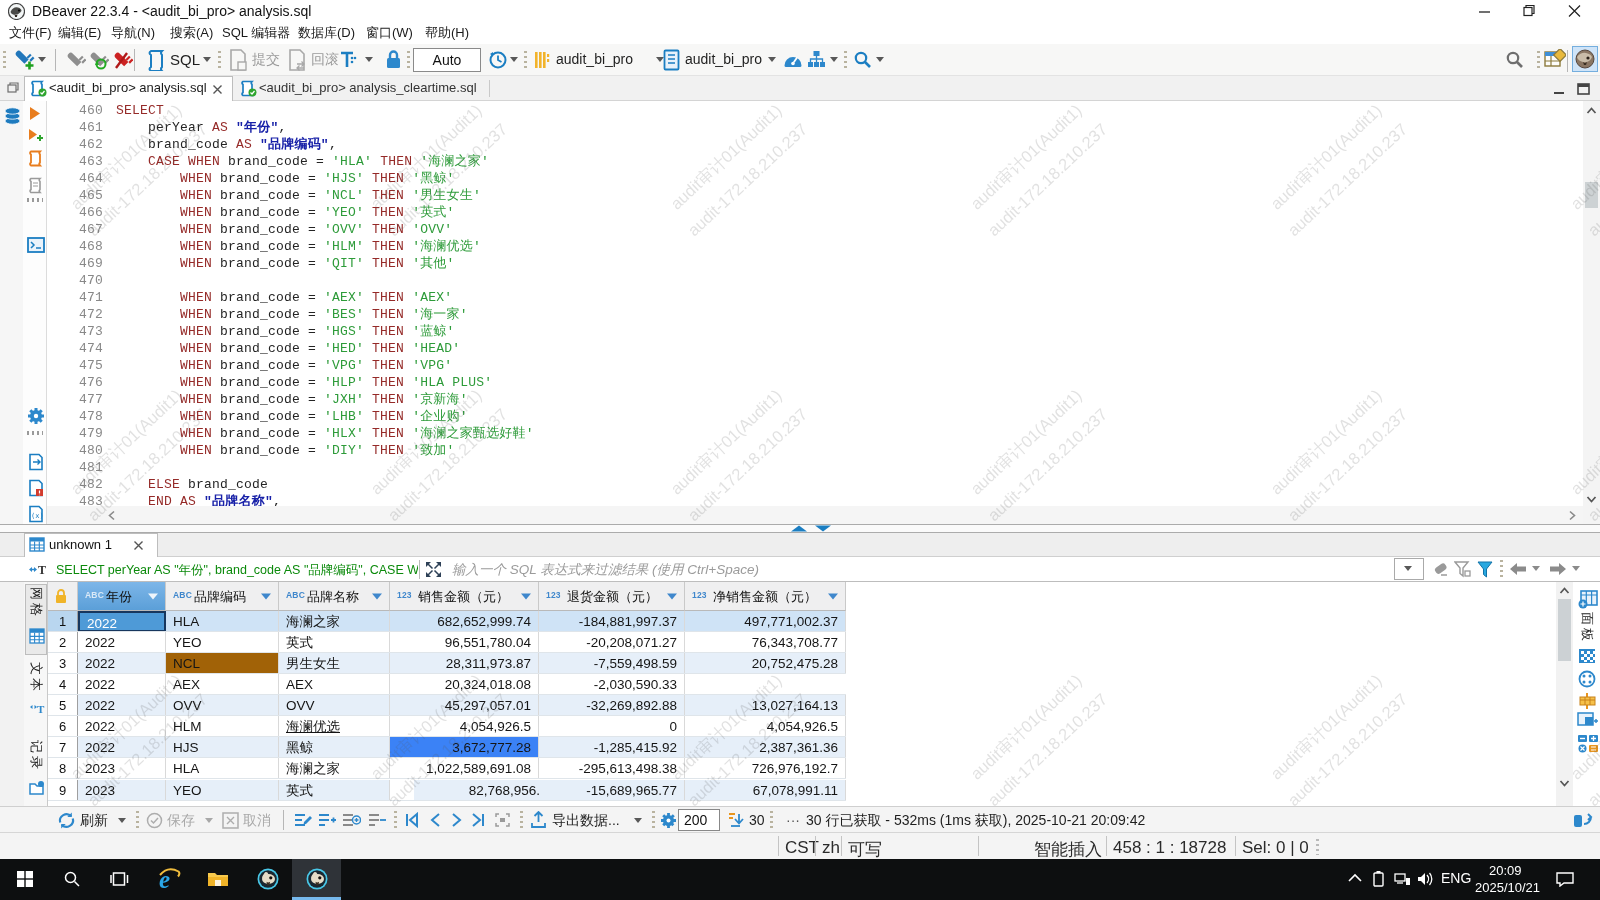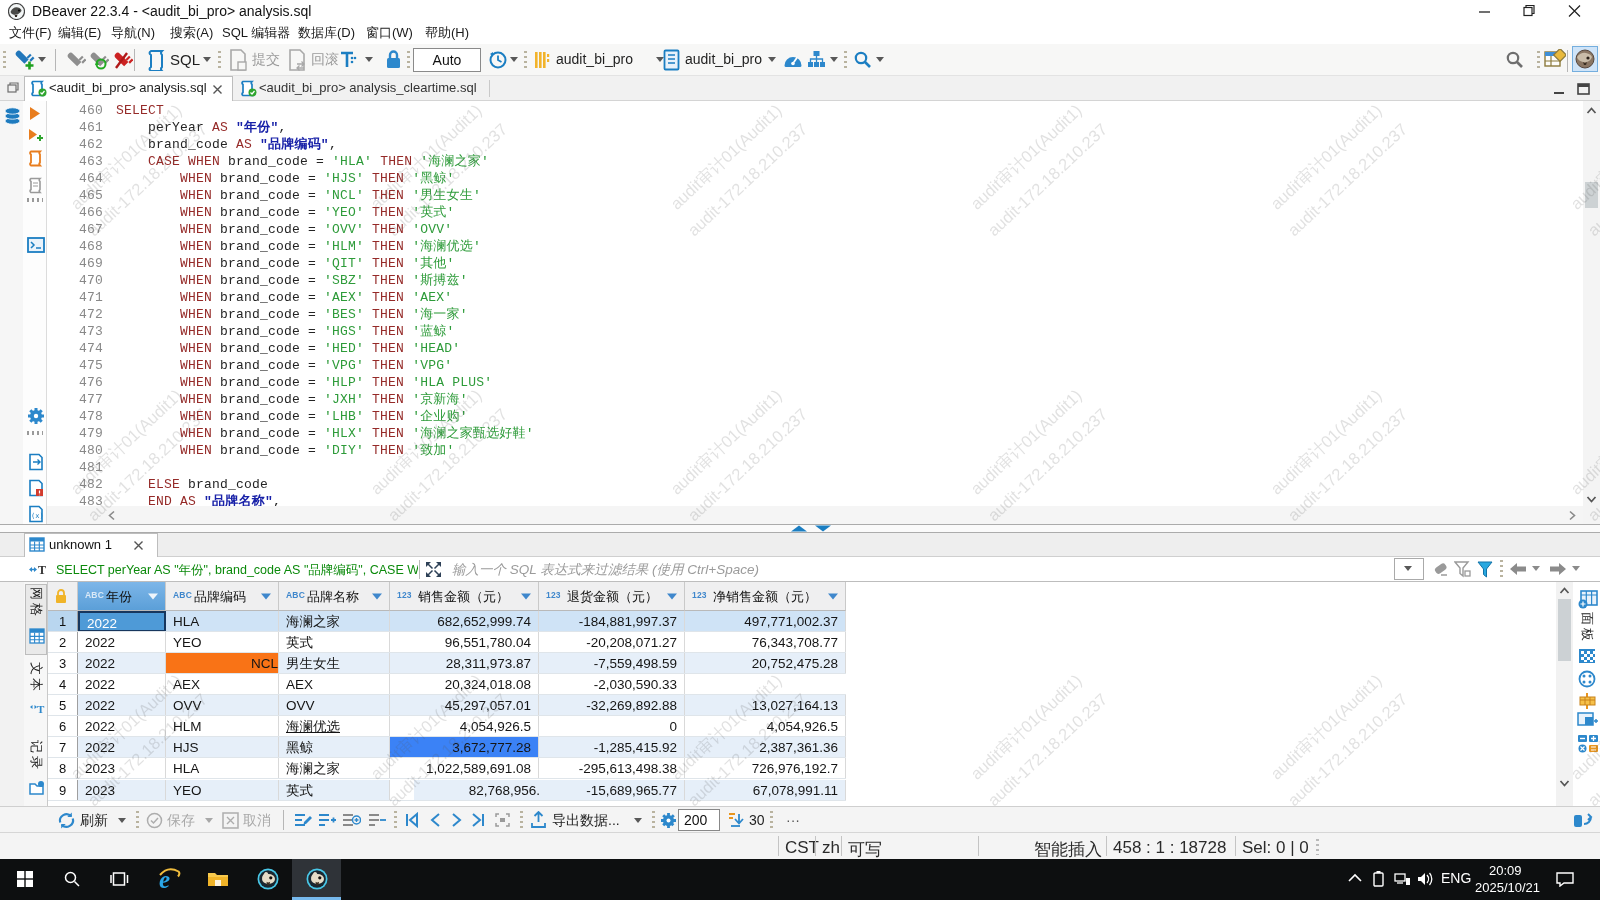--- a/index.html
+++ b/index.html
@@ -302,21 +302,21 @@
 <div class="codeline" style="top:1px"><span class="ln">460</span><span class="ct"><span class="k">SELECT</span></span></div>
 <div class="codeline" style="top:18px"><span class="ln">461</span><span class="ct">    perYear <span class="k">AS</span> <span class="b">"年份"</span>,</span></div>
 <div class="codeline" style="top:35px"><span class="ln">462</span><span class="ct">    brand_code <span class="k">AS</span> <span class="b">"品牌编码"</span>,</span></div>
 <div class="codeline" style="top:52px"><span class="ln">463</span><span class="ct">    <span class="k">CASE</span> <span class="k">WHEN</span> brand_code = <span class="g">'HLA'</span> <span class="k">THEN</span> <span class="g">'海澜之家'</span></span></div>
 <div class="codeline" style="top:69px"><span class="ln">464</span><span class="ct">        <span class="k">WHEN</span> brand_code = <span class="g">'HJS'</span> <span class="k">THEN</span> <span class="g">'黑鲸'</span></span></div>
 <div class="codeline" style="top:86px"><span class="ln">465</span><span class="ct">        <span class="k">WHEN</span> brand_code = <span class="g">'NCL'</span> <span class="k">THEN</span> <span class="g">'男生女生'</span></span></div>
 <div class="codeline" style="top:103px"><span class="ln">466</span><span class="ct">        <span class="k">WHEN</span> brand_code = <span class="g">'YEO'</span> <span class="k">THEN</span> <span class="g">'英式'</span></span></div>
 <div class="codeline" style="top:120px"><span class="ln">467</span><span class="ct">        <span class="k">WHEN</span> brand_code = <span class="g">'OVV'</span> <span class="k">THEN</span> <span class="g">'OVV'</span></span></div>
 <div class="codeline" style="top:137px"><span class="ln">468</span><span class="ct">        <span class="k">WHEN</span> brand_code = <span class="g">'HLM'</span> <span class="k">THEN</span> <span class="g">'海澜优选'</span></span></div>
 <div class="codeline" style="top:154px"><span class="ln">469</span><span class="ct">        <span class="k">WHEN</span> brand_code = <span class="g">'QIT'</span> <span class="k">THEN</span> <span class="g">'其他'</span></span></div>
-<div class="codeline" style="top:171px"><span class="ln">470</span><span class="ct">        <span class="k">WHEN</span> brand_code = <span class="g">'SBZ'</span> <span class="k">THEN</span> <span class="g">'斯搏兹'</span></span></div>
+<div class="codeline" style="top:171px"><span class="ln">470</span></div>
 <div class="codeline" style="top:188px"><span class="ln">471</span><span class="ct">        <span class="k">WHEN</span> brand_code = <span class="g">'AEX'</span> <span class="k">THEN</span> <span class="g">'AEX'</span></span></div>
 <div class="codeline" style="top:205px"><span class="ln">472</span><span class="ct">        <span class="k">WHEN</span> brand_code = <span class="g">'BES'</span> <span class="k">THEN</span> <span class="g">'海一家'</span></span></div>
 <div class="codeline" style="top:222px"><span class="ln">473</span><span class="ct">        <span class="k">WHEN</span> brand_code = <span class="g">'HGS'</span> <span class="k">THEN</span> <span class="g">'蓝鲸'</span></span></div>
 <div class="codeline" style="top:239px"><span class="ln">474</span><span class="ct">        <span class="k">WHEN</span> brand_code = <span class="g">'HED'</span> <span class="k">THEN</span> <span class="g">'HEAD'</span></span></div>
 <div class="codeline" style="top:256px"><span class="ln">475</span><span class="ct">        <span class="k">WHEN</span> brand_code = <span class="g">'VPG'</span> <span class="k">THEN</span> <span class="g">'VPG'</span></span></div>
 <div class="codeline" style="top:273px"><span class="ln">476</span><span class="ct">        <span class="k">WHEN</span> brand_code = <span class="g">'HLP'</span> <span class="k">THEN</span> <span class="g">'HLA PLUS'</span></span></div>
 <div class="codeline" style="top:290px"><span class="ln">477</span><span class="ct">        <span class="k">WHEN</span> brand_code = <span class="g">'JXH'</span> <span class="k">THEN</span> <span class="g">'京新海'</span></span></div>
 <div class="codeline" style="top:307px"><span class="ln">478</span><span class="ct">        <span class="k">WHEN</span> brand_code = <span class="g">'LHB'</span> <span class="k">THEN</span> <span class="g">'企业购'</span></span></div>
 <div class="codeline" style="top:324px"><span class="ln">479</span><span class="ct">        <span class="k">WHEN</span> brand_code = <span class="g">'HLX'</span> <span class="k">THEN</span> <span class="g">'海澜之家甄选好鞋'</span></span></div>
 <div class="codeline" style="top:341px"><span class="ln">480</span><span class="ct">        <span class="k">WHEN</span> brand_code = <span class="g">'DIY'</span> <span class="k">THEN</span> <span class="g">'致加'</span></span></div>
@@ -475,21 +475,21 @@
 <div class="cell num" style="left:685px;top:29px;width:161px;background:#cfe3f6;">497,771,002.37</div>
 <div class="rn" style="left:48px;top:50px;width:30px;background:#fff">2</div>
 <div class="cell str" style="left:78px;top:50px;width:88px;background:#fff;">2022</div>
 <div class="cell str" style="left:166px;top:50px;width:113px;background:#fff;">YEO</div>
 <div class="cell str" style="left:279px;top:50px;width:111px;background:#fff;">英式</div>
 <div class="cell num" style="left:390px;top:50px;width:149px;background:#fff;">96,551,780.04</div>
 <div class="cell num" style="left:539px;top:50px;width:146px;background:#fff;">-20,208,071.27</div>
 <div class="cell num" style="left:685px;top:50px;width:161px;background:#fff;">76,343,708.77</div>
 <div class="rn" style="left:48px;top:71px;width:30px;background:#fff">3</div>
 <div class="cell str" style="left:78px;top:71px;width:88px;background:#e6eff9;">2022</div>
-<div class="cell str" style="left:166px;top:71px;width:113px;background:#f97316;text-align:right;">NCL</div>
+<div class="cell str" style="left:166px;top:71px;width:113px;background:#a16207;">NCL</div>
 <div class="cell str" style="left:279px;top:71px;width:111px;background:#e6eff9;">男生女生</div>
 <div class="cell num" style="left:390px;top:71px;width:149px;background:#e6eff9;">28,311,973.87</div>
 <div class="cell num" style="left:539px;top:71px;width:146px;background:#e6eff9;">-7,559,498.59</div>
 <div class="cell num" style="left:685px;top:71px;width:161px;background:#e6eff9;">20,752,475.28</div>
 <div class="rn" style="left:48px;top:92px;width:30px;background:#fff">4</div>
 <div class="cell str" style="left:78px;top:92px;width:88px;background:#fff;">2022</div>
 <div class="cell str" style="left:166px;top:92px;width:113px;background:#fff;">AEX</div>
 <div class="cell str" style="left:279px;top:92px;width:111px;background:#fff;">AEX</div>
 <div class="cell num" style="left:390px;top:92px;width:149px;background:#fff;">20,324,018.08</div>
 <div class="cell num" style="left:539px;top:92px;width:146px;background:#fff;">-2,030,590.33</div>
@@ -678,20 +678,21 @@
       </svg>
 <div class="abs" style="left:678px;top:2px;width:42px;height:22px;background:#fff;border:1px solid #888;font-size:14px;color:#111;line-height:20px;padding-left:5px">200</div>
 <svg class="abs" style="left:727px;top:5px" width="17" height="17" viewBox="0 0 17 17">
         <path d="M2 2 h6 M2 6 h4" stroke="#e8951e" stroke-width="1.8"></path>
         <path d="M12 2 v9 m-4-4 l4 4.5 4-4.5" fill="none" stroke="#2d88cc" stroke-width="1.8"></path>
         <path d="M4 14 h9" stroke="#2d88cc" stroke-width="1.8"></path>
       </svg>
 <span class="abs" style="left:749px;top:5px;font-size:14px;color:#1e1e1e">30</span>
 <div class="grip" style="left:770px;top:4px;height:18px"></div>
 <span class="abs" style="left:786px;top:5px;font-size:14px;color:#555">···</span>
+<span class="abs" style="left:806px;top:5px;font-size:14px;color:#1e1e1e">30 行已获取 - 532ms (1ms 获取), 2025-10-21 20:09:42</span>
 <svg class="abs" style="left:1572px;top:3px" width="22" height="20" viewBox="0 0 22 20">
         <rect x="2" y="5" width="8" height="12" rx="2" fill="#2d88cc"></rect>
         <path d="M12 14 a7 7 0 0 0 7-7 m-3-3 l3 3-3 3" fill="none" stroke="#2d88cc" stroke-width="2"></path>
       </svg>
 </div>
 <div id="statusbar" class="abs">
 <div class="ssep" style="left:778px"></div>
 <span class="st" style="left:785px">CST</span>
 <div class="ssep" style="left:815px"></div>
 <span class="st" style="left:822px">zh</span>

